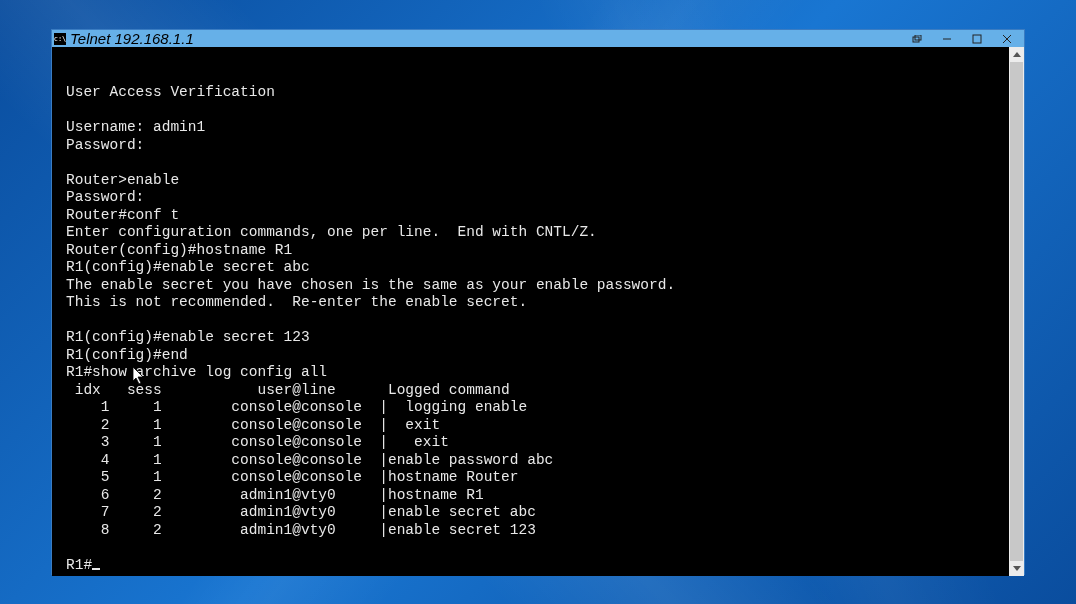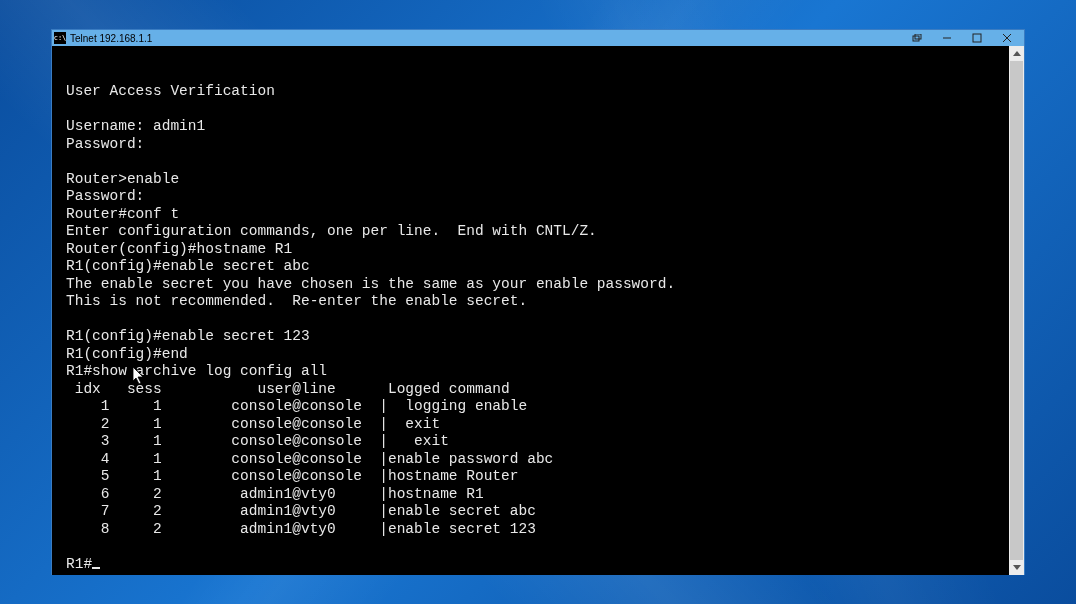--- a/index.html
+++ b/index.html
@@ -53,21 +53,22 @@
       margin-right: 4px;
       display: flex;
       align-items: center;
       justify-content: center;
       font-size: 7px;
       color: #fff;
       font-family: monospace;
     }
     .titlebar-title {
       flex: 1;
-      font-size: 10px;
+      font-size: 15px;
+      font-style: italic;
     }
     .titlebar-buttons {
       display: flex;
       gap: 0;
     }
     .titlebar-btn {
       width: 30px;
       height: 16px;
       display: flex;
       align-items: center;

